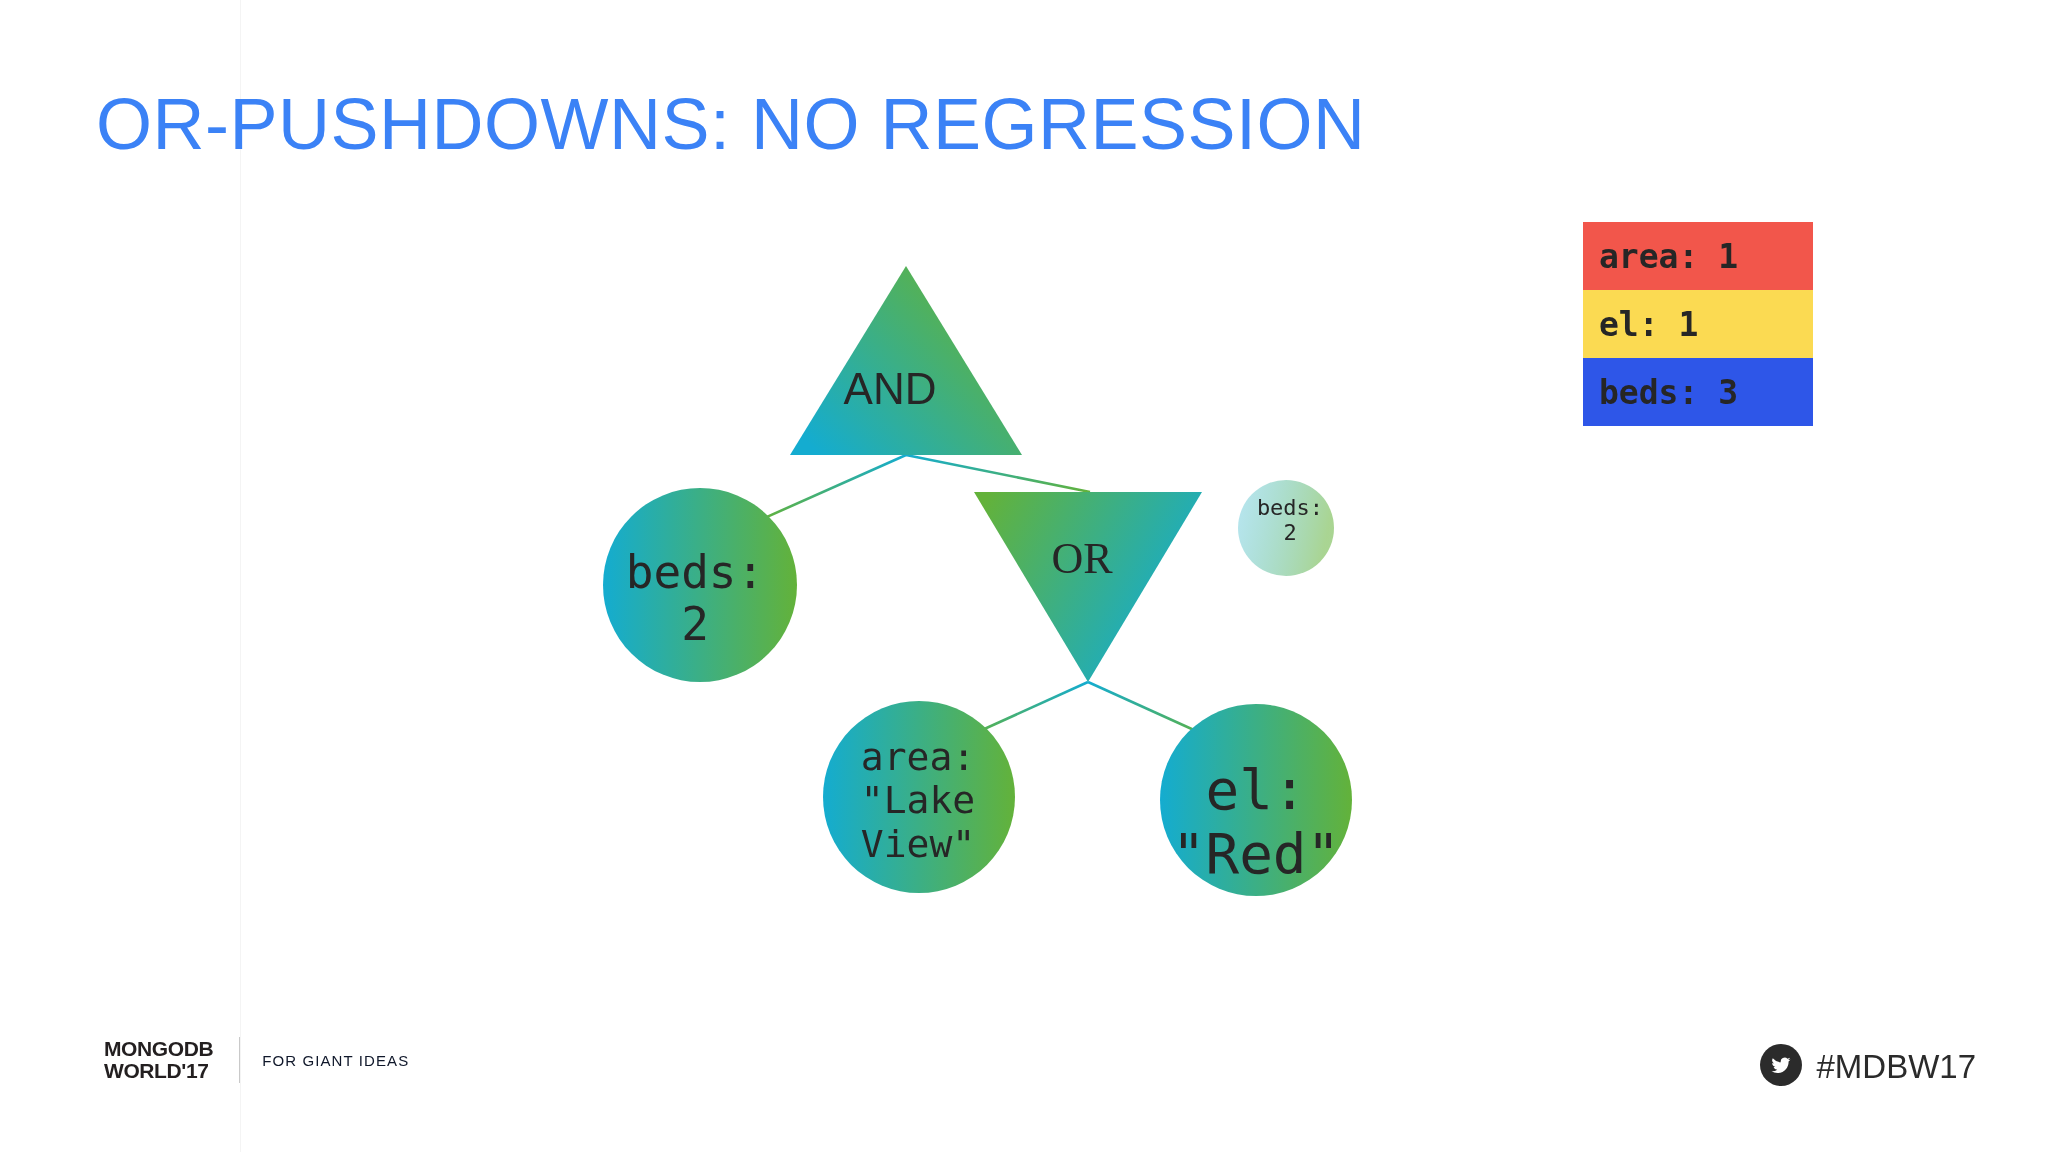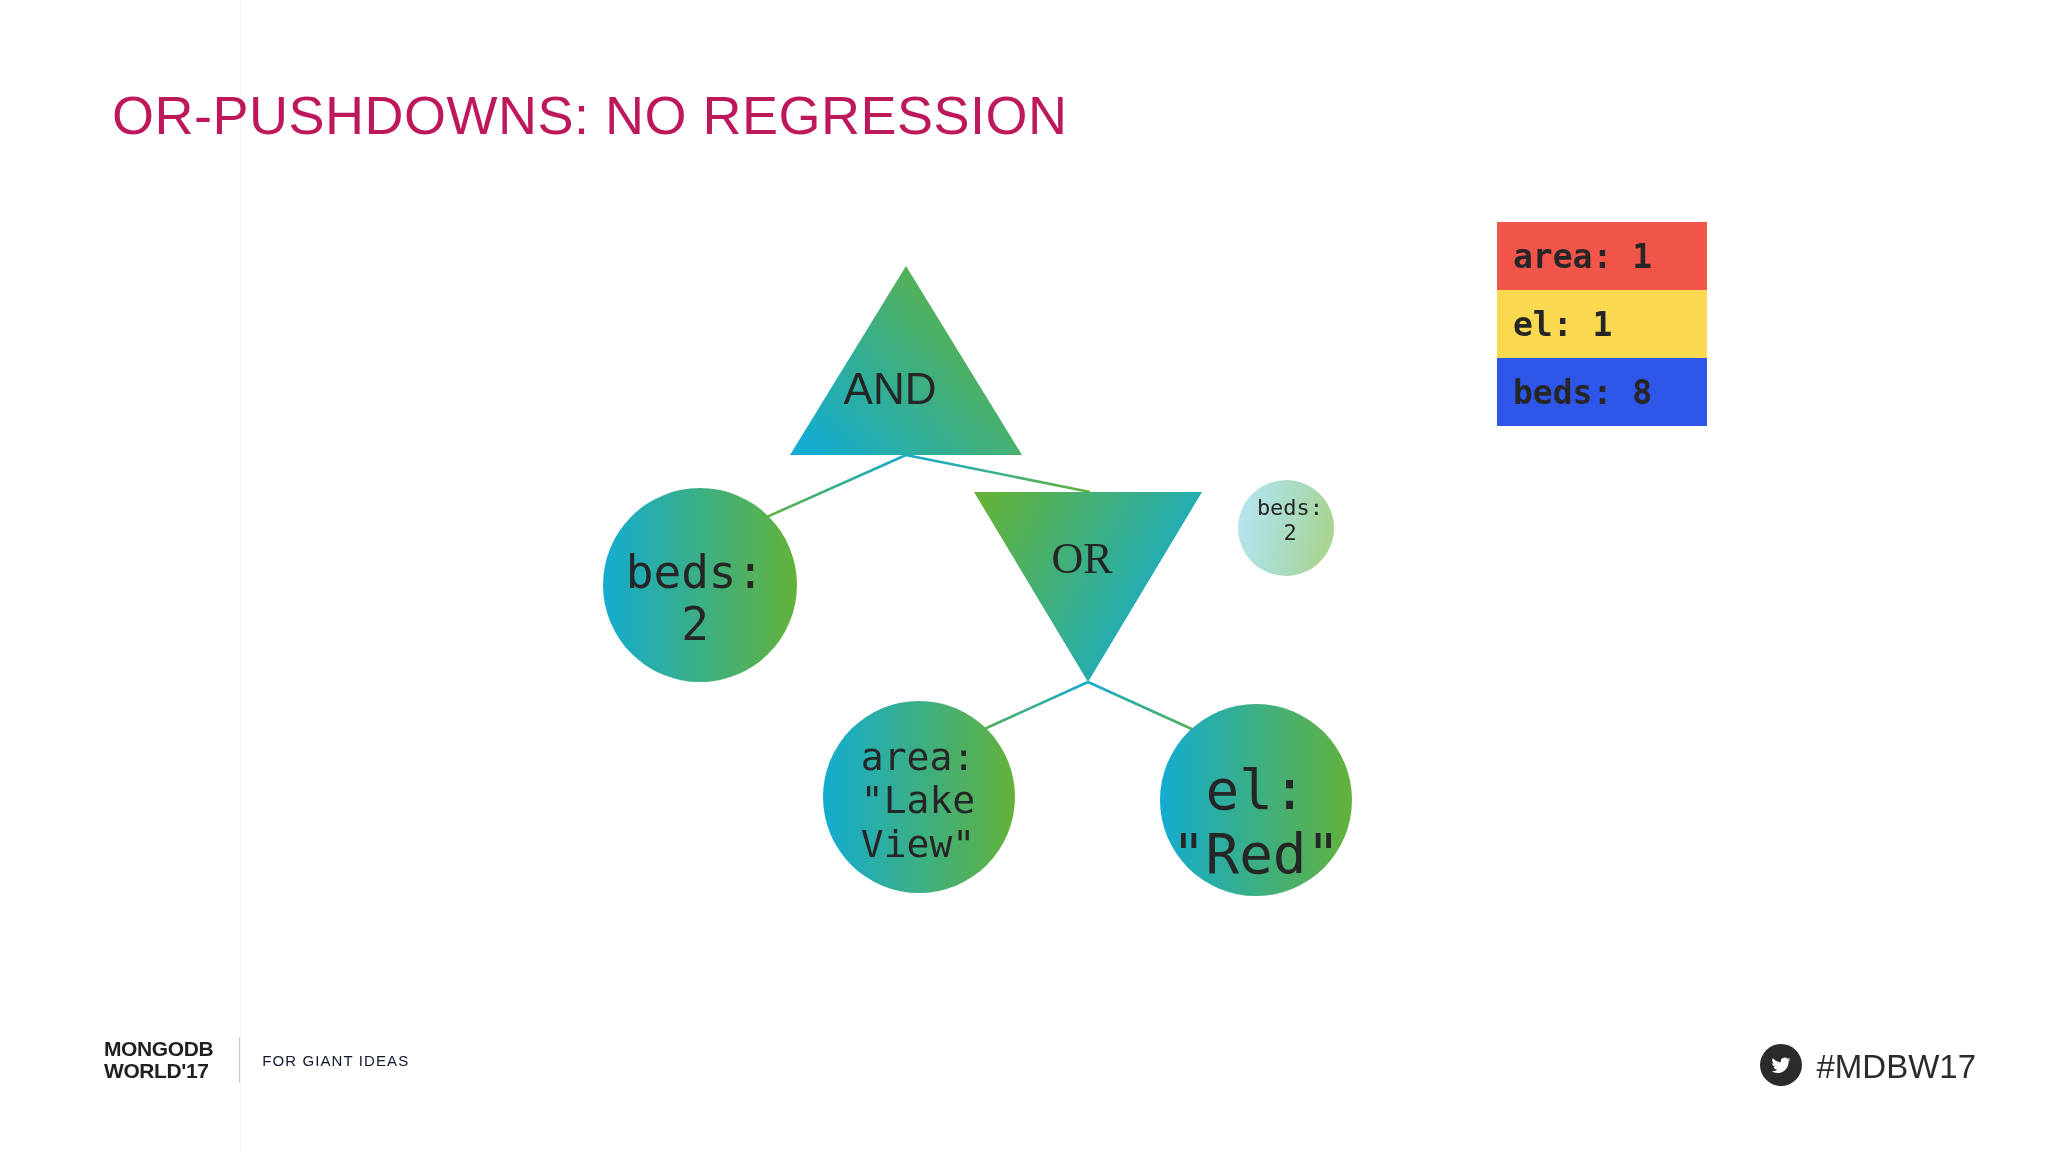--- a/index.html
+++ b/index.html
@@ -22,37 +22,37 @@
     left: 240px;
     top: 0;
     width: 1px;
     height: 1152px;
     background: #f4f4f4;
   }
 
   
   .slide-title {
     position: absolute;
-    left: 112px;
+    left: 96px;
     top: 88px;
     font-family: "Liberation Sans", sans-serif;
-    font-size: 54px;
+    font-size: 72px;
     font-weight: 400;
     letter-spacing: 0.5px;
-    color: #be185d;
+    color: #3b82f6;
     white-space: nowrap;
     line-height: 1;
   }
 
   
   .legend {
     position: absolute;
-    left: 1497px;
+    left: 1583px;
     top: 222px;
-    width: 210px;
+    width: 230px;
   }
   .legend-row {
     height: 68px;
     display: flex;
     align-items: center;
     padding-left: 16px;
     box-sizing: border-box;
     font-family: "DejaVu Sans Mono", "Liberation Mono", monospace;
     font-size: 33px;
     font-weight: 700;
@@ -229,21 +229,21 @@
 "Red"</div>
 
 <div class="legend">
   <div class="legend-row area">
     <span>area: 1</span>
   </div>
   <div class="legend-row el">
     <span>el: 1</span>
   </div>
   <div class="legend-row beds">
-    <span>beds: 8</span>
+    <span>beds: 3</span>
   </div>
 </div>
 
 <div class="footer-logo">
   <div class="logo-mark">
     <div>MONGODB</div>
     <div>WORLD'17</div>
   </div>
   <div class="logo-divider"></div>
   <div class="logo-tagline">FOR GIANT IDEAS</div>

